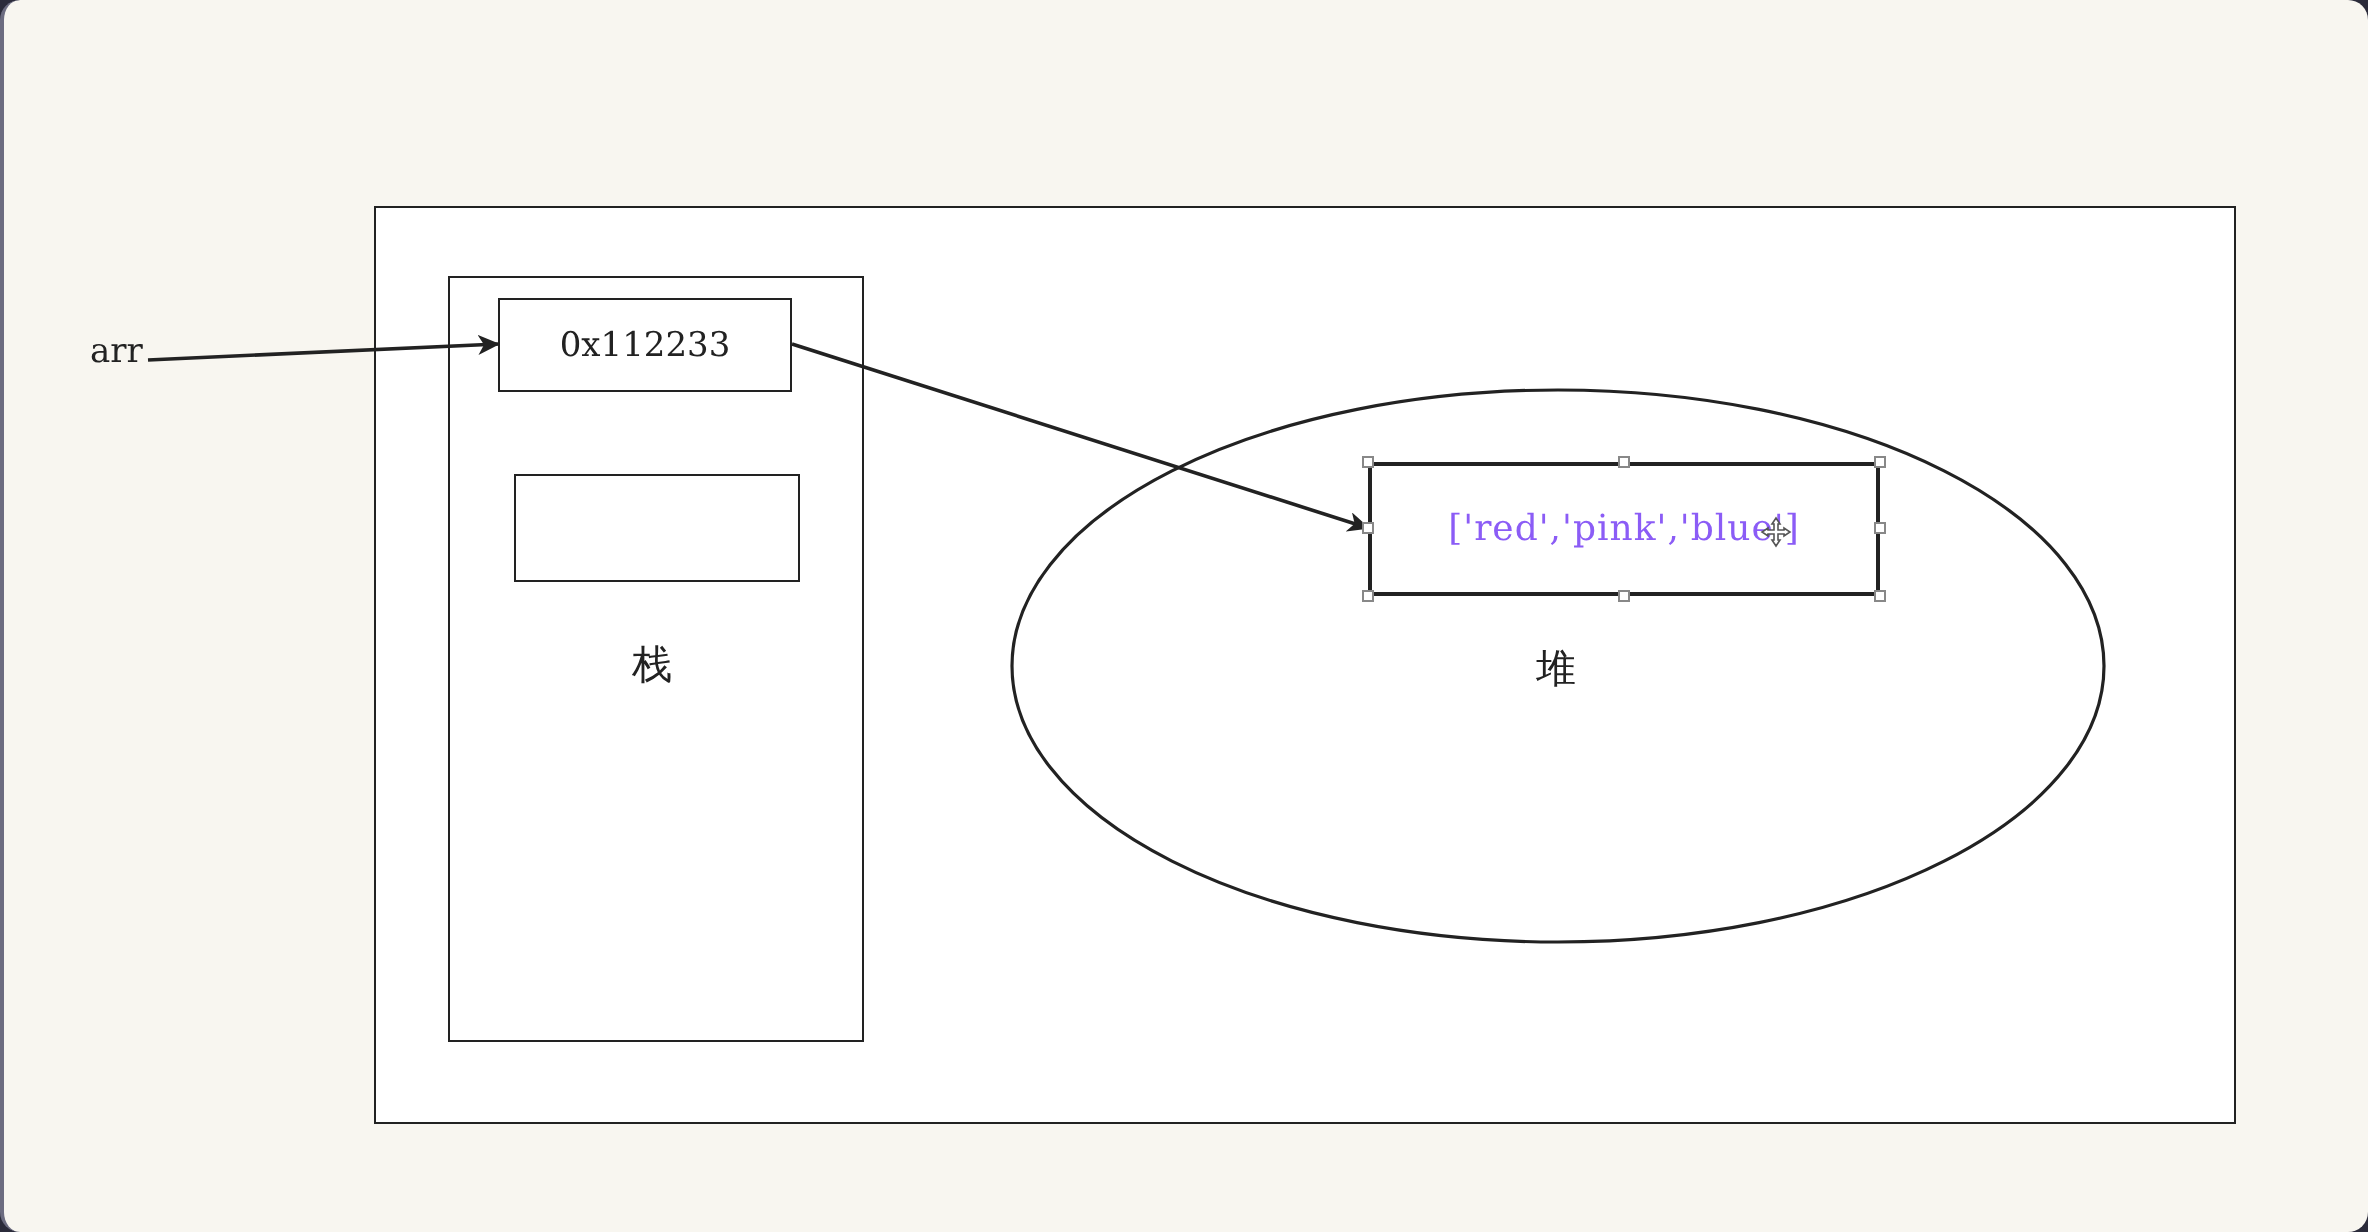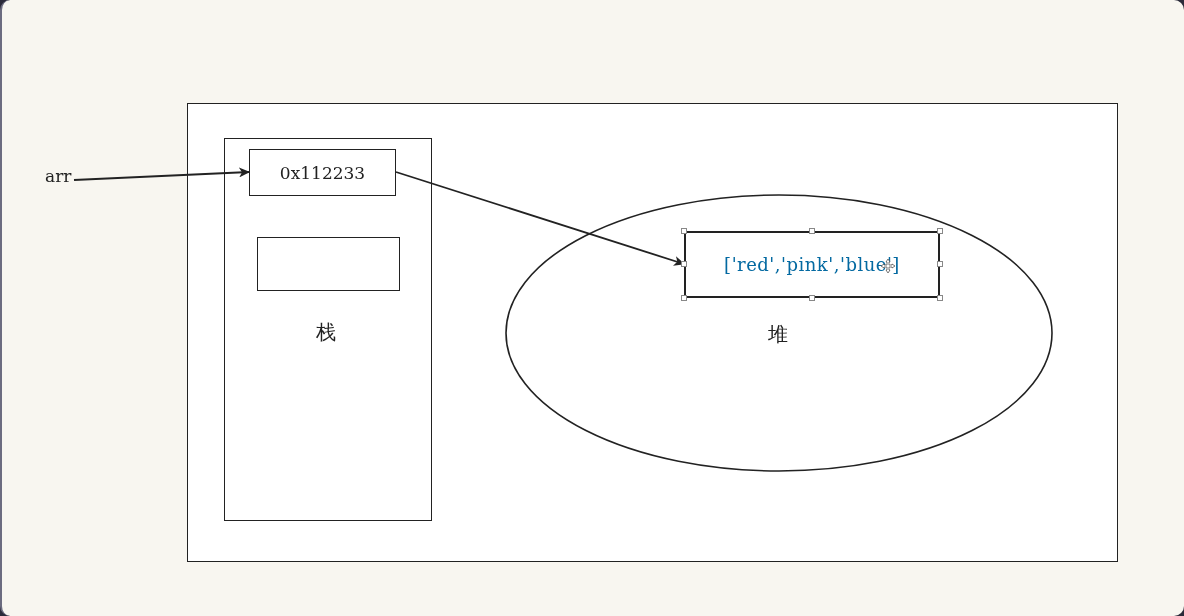--- a/index.html
+++ b/index.html
@@ -66,21 +66,21 @@
       left: 682px; top: 231px;
       width: 256px; height: 67px;
       border: 2px solid #222;
       box-sizing: border-box;
       background: transparent;
       display: flex;
       align-items: center;
       justify-content: center;
       font-family: "DejaVu Serif", "Liberation Serif", serif;
       font-size: 18px;
-      color: #0369a1;
+      color: #8b5cf6;
       letter-spacing: 0.5px;
     }
     .handle {
       position: absolute;
       width: 6px; height: 6px;
       border: 1px solid #888;
       background: #fff;
       box-sizing: border-box;
     }
     svg.overlay {

